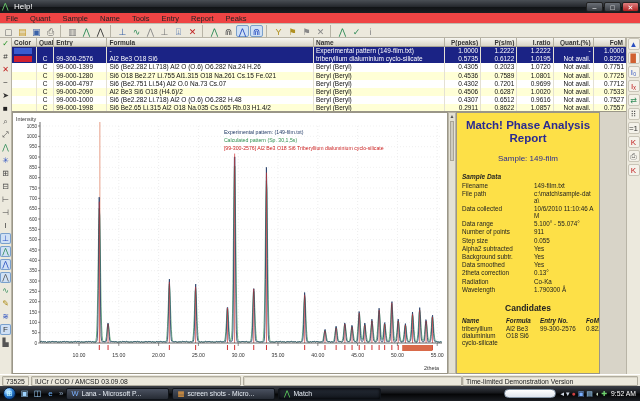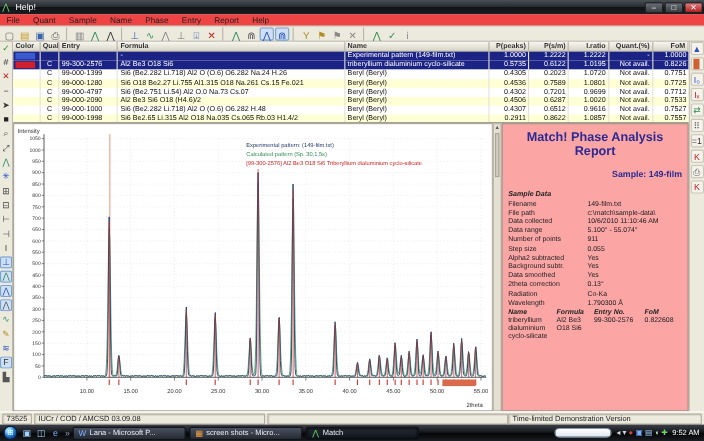--- a/index.html
+++ b/index.html
@@ -55,24 +55,24 @@
   .trow.yellow { background:#ffffd6; }
   .swatch { display:inline-block; width:18px; height:6px; margin-top:1px; }
   
   #chartbox { position:absolute; left:12px; top:112px; width:436px; height:262px; background:#fff; border:1px solid #9a9688; }
   
   #vsplit { position:absolute; left:448px; top:112px; width:8px; height:262px; background:#e4e1d4;
     border:1px solid #b8b4a6; }
   #vsplit .varrow { font-size:5px; text-align:center; color:#555; line-height:7px;}
   #vsplit .vthumb { margin:1px; height:40px; background:#cfccbf; border:1px solid #a8a496; }
   
-  #report { position:absolute; left:456px; top:112px; width:170px; height:262px; background:#fca5a5;
+  #report { position:absolute; left:456px; top:112px; width:144px; height:262px; background:#fde047;
     border:1px solid #9a9688; color:#222; font-size:6.3px; overflow:hidden; padding:4px 5px; }
   #report .rpt-title { color:#2a2a92; font-weight:bold; font-size:11.5px; text-align:center; line-height:1.15; margin-top:2px;}
-  #report .rpt-sample { color:#2a2a92; font-weight:bold; font-size:8px; text-align:right; margin-top:9px; }
+  #report .rpt-sample { color:#2a2a92; font-weight:normal; font-size:8px; text-align:center; margin-top:9px; }
   #report .rpt-sec { font-weight:bold; font-style:italic; font-size:6.5px; margin:10px 0 1px 0; }
   .rfield { display:flex; margin-top:1.2px; }
   .rfield .rlabel { width:72px; flex:none; }
   .rfield .rvalue { flex:1; word-break:break-all; }
   #report .rpt-cand { font-weight:bold; font-size:8.5px; text-align:center; margin:10px 0 4px 0; color:#222;}
   .crow { display:flex; margin-top:1px; }
   .crow .cc { padding-right:3px; }
   .crow .cc1 { width:44px; flex:none; } .crow .cc2 { width:34px; flex:none; }
   .crow .cc3 { width:46px; flex:none; } .crow .cc4 { flex:1; }
   .crow.chead { font-weight:bold; font-style:italic; }
@@ -115,24 +115,24 @@
       <div class="wbtn">□</div>
       <div class="wbtn close">✕</div>
     </div>
   </div>
 
   <div id="menubar">
       <div class="menu-item">File</div>
       <div class="menu-item">Quant</div>
       <div class="menu-item">Sample</div>
       <div class="menu-item">Name</div>
-      <div class="menu-item">Phase</div>
+      <div class="menu-item">Tools</div>
       <div class="menu-item">Entry</div>
       <div class="menu-item">Report</div>
-      <div class="menu-item">Help</div>
+      <div class="menu-item">Peaks</div>
     </div>
 
   <div id="toolbar">
       <div class="tbico" style="color: rgb(102, 102, 102);">▢</div>
       <div class="tbico" style="color: rgb(200, 154, 40);">▤</div>
       <div class="tbico" style="color: rgb(58, 98, 168);">▣</div>
       <div class="tbico" style="color: rgb(85, 85, 85);">⎙</div>
       <div class="tbsep"></div>
       <div class="tbico" style="color: rgb(122, 122, 122);">▥</div>
       <div class="tbico" style="color: rgb(46, 139, 87);">⋀</div>
@@ -535,20 +535,21 @@
         </div>
         <div class="rfield">
           <div class="rlabel">Radiation</div>
           <div class="rvalue">Co-Ka</div>
         </div>
         <div class="rfield">
           <div class="rlabel">Wavelength</div>
           <div class="rvalue">1.790300 Å</div>
         </div>
       </div>
+    <div class="rpt-cand">Candidates</div>
     <div id="rpt-cands">
         <div class="crow chead">
           <div class="cc cc1">Name</div>
           <div class="cc cc2">Formula</div>
           <div class="cc cc3">Entry No.</div>
           <div class="cc cc4">FoM</div>
         </div>
         <div class="crow">
           <div class="cc cc1">triberyllium dialuminium cyclo-silicate</div>
           <div class="cc cc2">Al2 Be3 O18 Si6</div>

